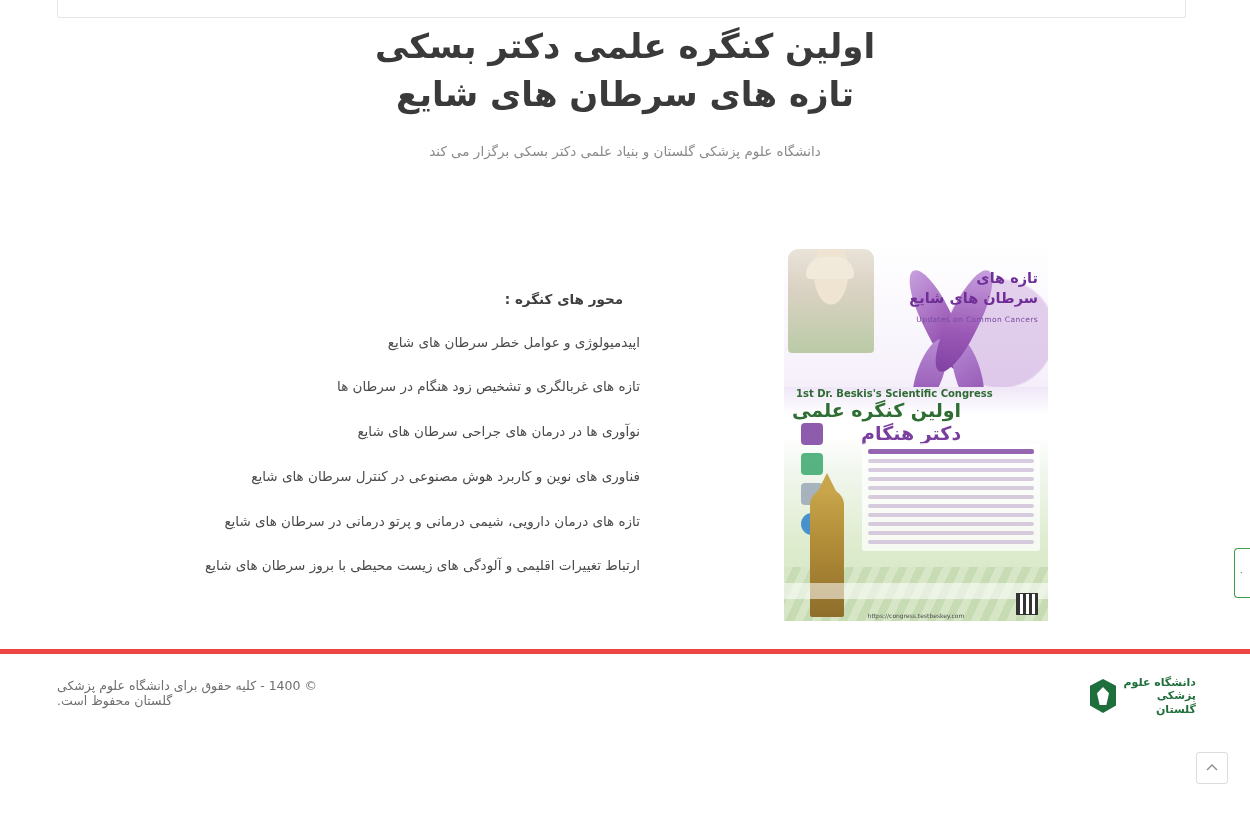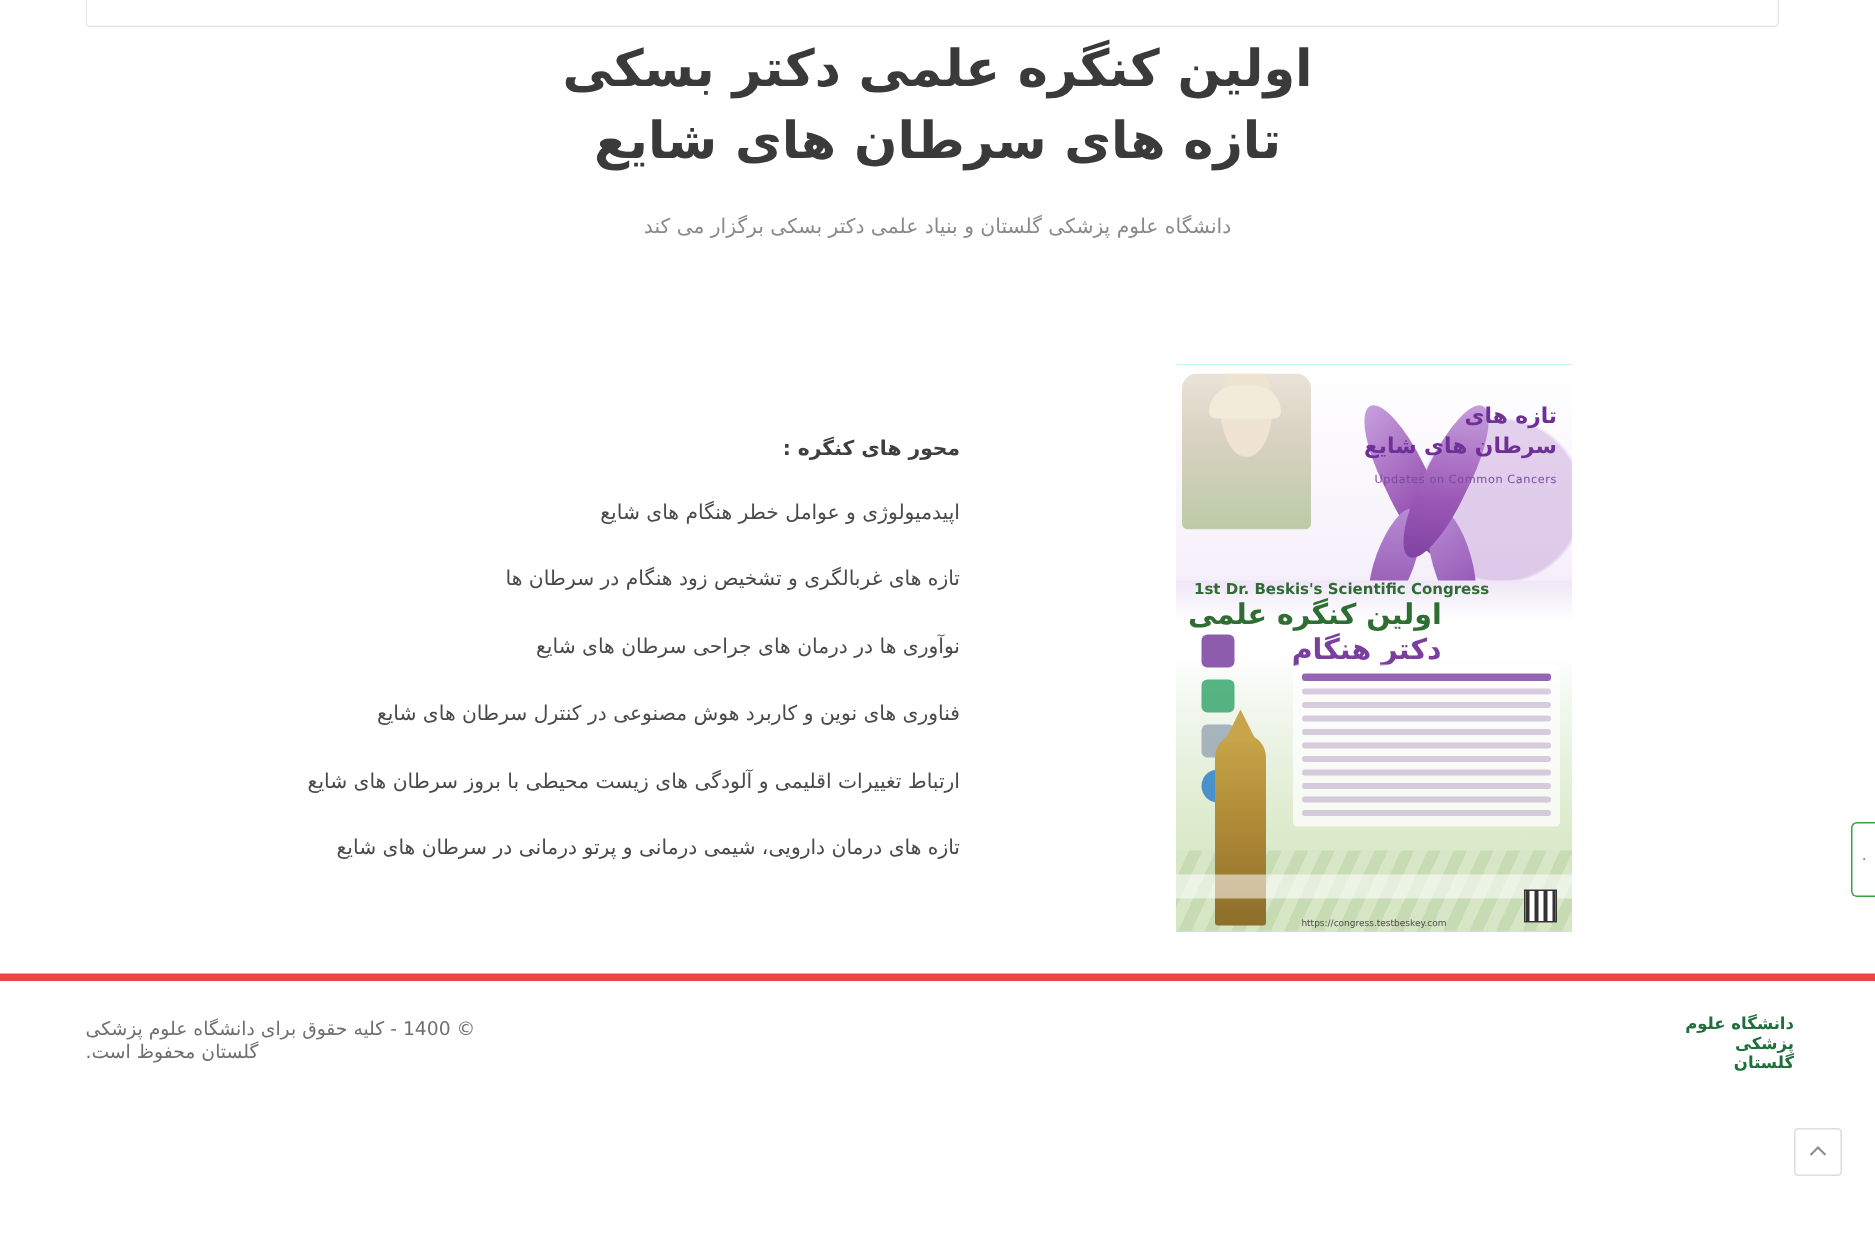--- a/index.html
+++ b/index.html
@@ -61,21 +61,21 @@
   }
   .topics-wrap {
     width: 640px;
     padding-right: 0;
     margin-right: 0;
   }
   .topics-heading {
     font-size: 13.5px;
     font-weight: 700;
     color: #3f3f3f;
-    margin: 48px 0 0 0;
+    margin: 48px 17px 0 0;
     padding-right: 0;
   }
   .topic-item {
     font-size: 13.5px;
     color: #4a4a4a;
     margin-top: 24.5px;
     line-height: 1.5;
     font-weight: 400;
   }
 
@@ -276,21 +276,21 @@
     text-align: left;
     font-size: 12.5px;
     color: #6f6f6f;
     direction: rtl;
   }
   .footer-logo {
     position: absolute;
     left: 1088px;
     top: 22px;
     width: 108px; height: 40px;
-    display: flex; align-items: flex-start; gap: 6px; flex-direction: column;
+    display: flex; align-items: center; gap: 6px;
   }
   .footer-logo .mark {
     width: 26px; height: 34px;
     background: #1f6f3c;
     clip-path: polygon(50% 0,100% 20%,100% 78%,50% 100%,0 78%,0 20%);
     position: relative;
     order: 2;
   }
   .footer-logo .mark::after{
     content:""; position:absolute; left:7px; top:8px;
@@ -316,26 +316,26 @@
       <span>اولین کنگره علمی دکتر بسکی</span>
       <span>تازه های سرطان های شایع</span>
     </h1>
     <p class="hero-sub">دانشگاه علوم پزشکی گلستان و بنیاد علمی دکتر بسکی برگزار می کند</p>
   </div>
 
   <div class="content">
 
     <div class="topics-wrap">
       <div class="topics-heading">محور های کنگره :</div>
-      <div class="topic-item">اپیدمیولوژی و عوامل خطر هنگام های شایع</div>
+      <div class="topic-item">اپیدمیولوژی و عوامل خطر سرطان های شایع</div>
       <div class="topic-item">تازه های غربالگری و تشخیص زود هنگام در سرطان ها</div>
       <div class="topic-item">نوآوری ها در درمان های جراحی سرطان های شایع</div>
       <div class="topic-item">فناوری های نوین و کاربرد هوش مصنوعی در کنترل سرطان های شایع</div>
+      <div class="topic-item">تازه های درمان دارویی، شیمی درمانی و پرتو درمانی در سرطان های شایع</div>
       <div class="topic-item">ارتباط تغییرات اقلیمی و آلودگی های زیست محیطی با بروز سرطان های شایع</div>
-      <div class="topic-item">تازه های درمان دارویی، شیمی درمانی و پرتو درمانی در سرطان های شایع</div>
     </div>
 
     <div class="poster-col">
       <div class="poster">
         <div class="pz-top"></div>
         <div class="pz-doctor"></div>
         <div class="pz-ribbon">
           <div class="pz-ribbon-tail1"></div>
           <div class="pz-ribbon-tail2"></div>
         </div>

